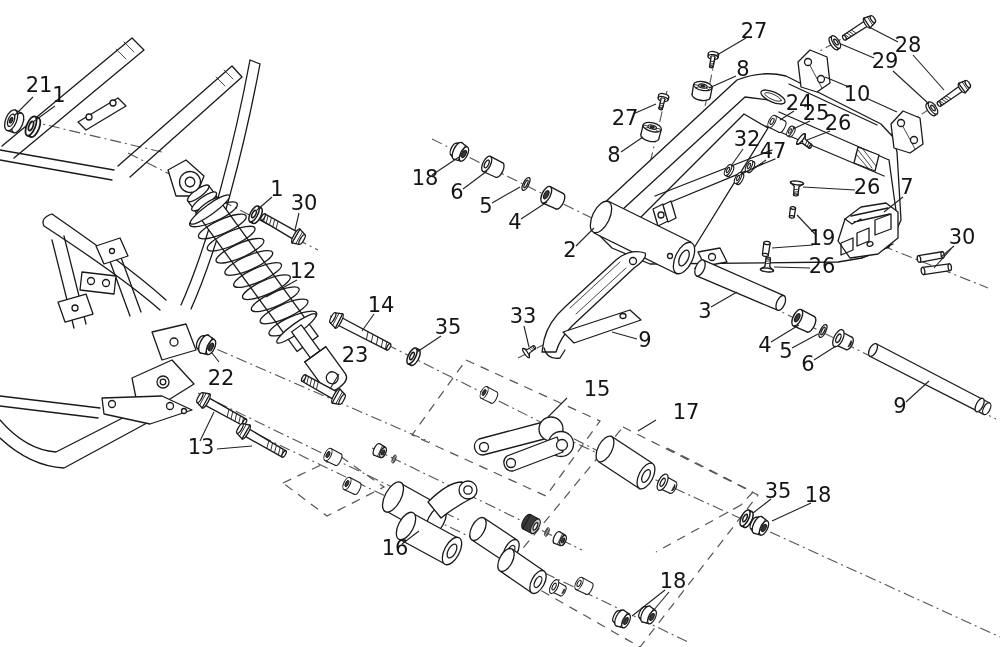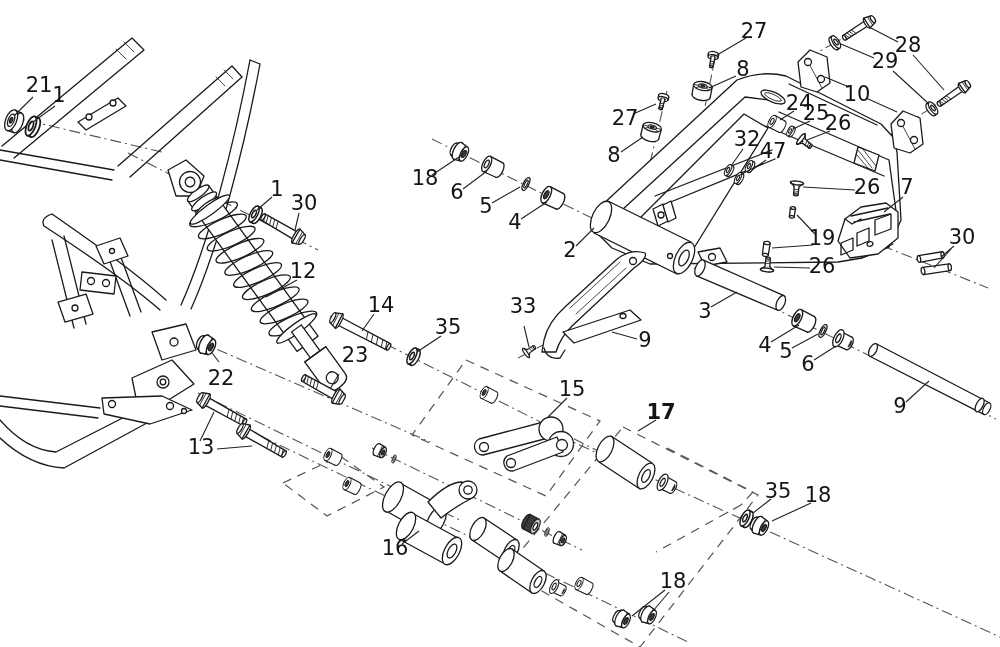--- a/index.html
+++ b/index.html
@@ -722,21 +722,21 @@
 <div id="labels">
       <div class="callout" style="left: 39px; top: 87px;">21</div>
       <div class="callout" style="left: 59px; top: 97px;">1</div>
       <div class="callout" style="left: 277px; top: 191px;">1</div>
       <div class="callout" style="left: 304px; top: 205px;">30</div>
       <div class="callout" style="left: 303px; top: 273px;">12</div>
       <div class="callout" style="left: 381px; top: 307px;">14</div>
       <div class="callout" style="left: 221px; top: 370px; margin-top: 10px;">22</div>
       <div class="callout" style="left: 343px; top: 357px; margin-left: 12px;">23</div>
       <div class="callout" style="left: 448px; top: 329px;">35</div>
-      <div class="callout" style="left: 523px; top: 308px;">33</div>
+      <div class="callout" style="left: 523px; top: 318px;">33</div>
       <div class="callout" style="left: 201px; top: 449px;">13</div>
       <div class="callout" style="left: 425px; top: 180px;">18</div>
       <div class="callout" style="left: 457px; top: 194px;">6</div>
       <div class="callout" style="left: 486px; top: 208px;">5</div>
       <div class="callout" style="left: 515px; top: 224px;">4</div>
       <div class="callout" style="left: 570px; top: 252px;">2</div>
       <div class="callout" style="left: 614px; top: 157px;">8</div>
       <div class="callout" style="left: 625px; top: 120px;">27</div>
       <div class="callout" style="left: 754px; top: 33px;">27</div>
       <div class="callout" style="left: 743px; top: 71px;">8</div>
@@ -752,20 +752,20 @@
       <div class="callout" style="left: 907px; top: 189px;">7</div>
       <div class="callout" style="left: 822px; top: 240px;">19</div>
       <div class="callout" style="left: 962px; top: 239px;">30</div>
       <div class="callout" style="left: 822px; top: 268px;">26</div>
       <div class="callout" style="left: 705px; top: 313px;">3</div>
       <div class="callout" style="left: 645px; top: 342px;">9</div>
       <div class="callout" style="left: 765px; top: 347px;">4</div>
       <div class="callout" style="left: 786px; top: 353px;">5</div>
       <div class="callout" style="left: 808px; top: 366px;">6</div>
       <div class="callout" style="left: 900px; top: 408px;">9</div>
-      <div class="callout" style="left: 572px; top: 391px; text-align: right;">15</div>
-      <div class="callout" style="left: 661px; top: 414px; font-weight: bold;">17</div>
+      <div class="callout" style="left: 597px; top: 391px; text-align: right;">15</div>
+      <div class="callout" style="left: 686px; top: 414px;">17</div>
       <div class="callout" style="left: 395px; top: 550px;">16</div>
       <div class="callout" style="left: 778px; top: 493px;">35</div>
       <div class="callout" style="left: 818px; top: 497px;">18</div>
       <div class="callout" style="left: 673px; top: 583px;">18</div>
     </div>
 </div>
 
 </body></html>

